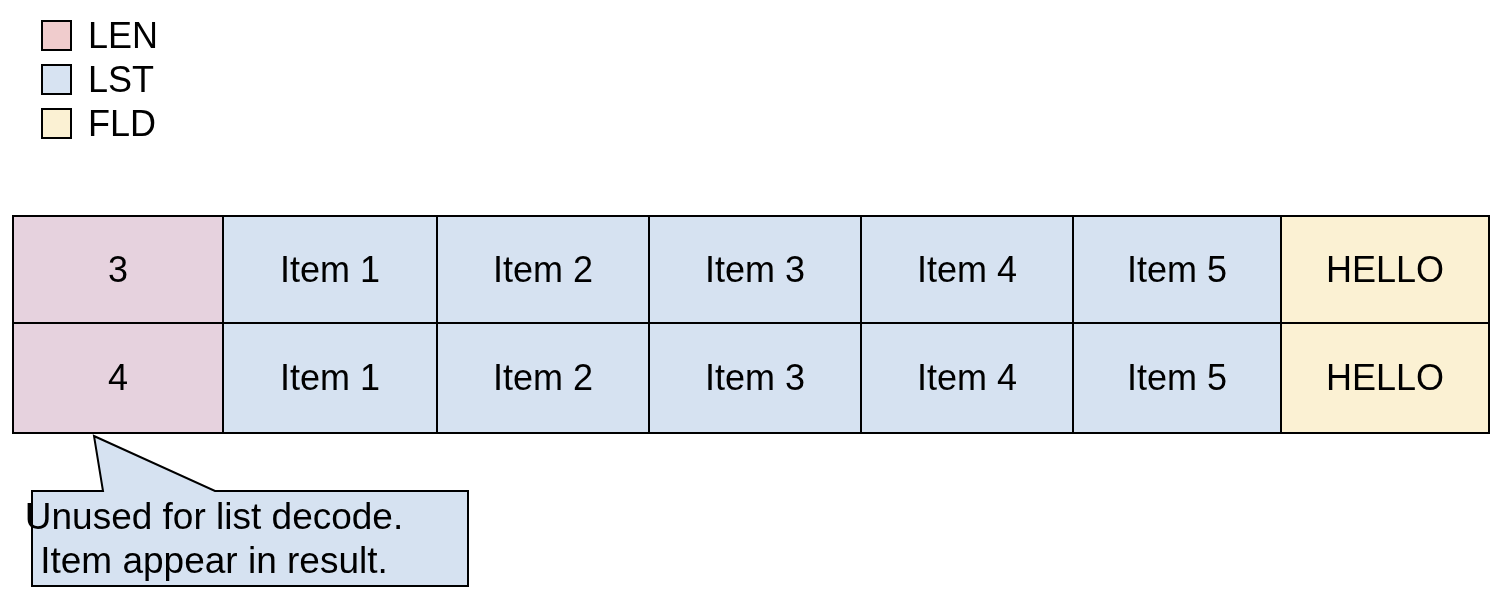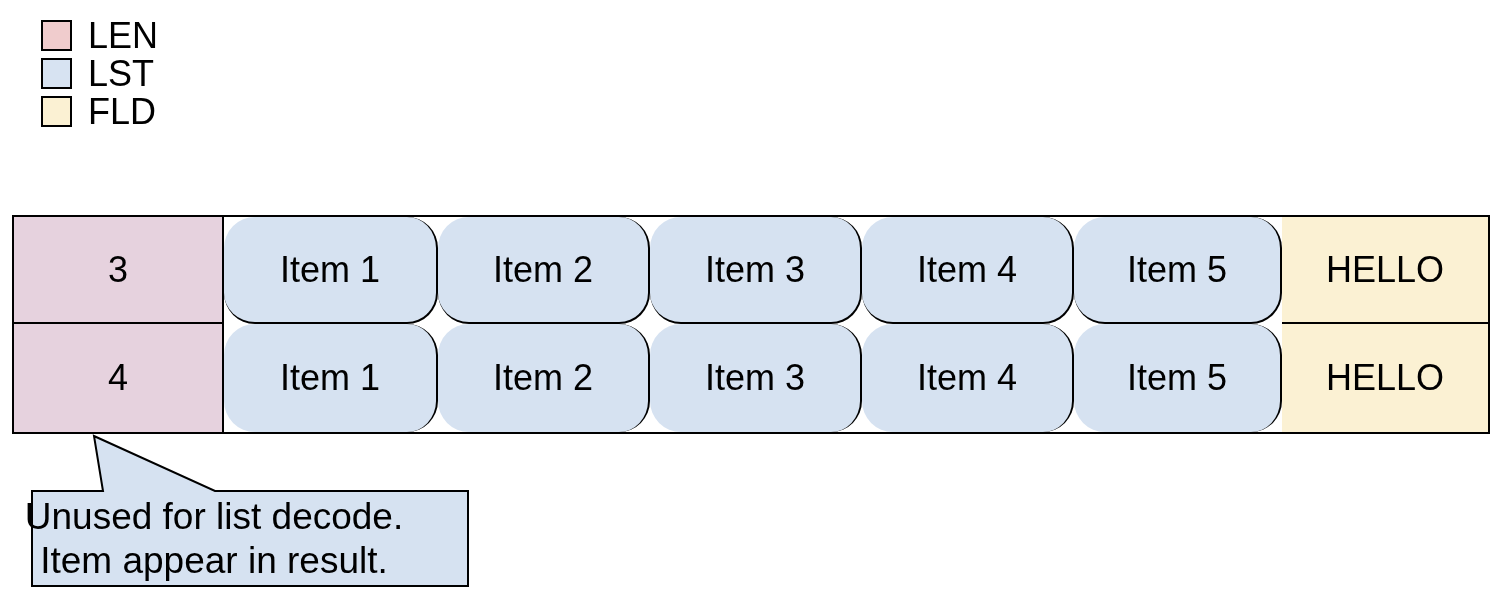--- a/index.html
+++ b/index.html
@@ -17,21 +17,21 @@
     color: var(--text, #000000);
   }
 
   
   .legend {
     position: absolute;
     left: 41px;
     top: 20px;
     display: flex;
     flex-direction: column;
-    gap: 7px;
+    gap: 13px;
   }
   .legend-item {
     display: flex;
     align-items: center;
     height: 31px;
   }
   .swatch {
     width: 31px;
     height: 31px;
     box-sizing: border-box;
@@ -64,21 +64,21 @@
     border-right: 2px solid var(--line, #000);
     display: flex;
     align-items: center;
     justify-content: center;
     font-size: 36px;
     white-space: nowrap;
   }
   .cell.last-col { border-right: none; }
   .row-top .cell, .cell.row-top { border-bottom: 2px solid var(--line, #000); }
   .cell.len { background: var(--len-cell, #e6d2de); }
-  .cell.lst { background: var(--lst-cell, #d6e2f1); border-radius: 31px; }
+  .cell.lst { background: var(--lst-cell, #d6e2f1); }
   .cell.fld { background: var(--fld-cell, #fbf1d3); }
 
   
   .callout-svg {
     position: absolute;
     left: 0;
     top: 0;
     width: 1512px;
     height: 606px;
     pointer-events: none;

